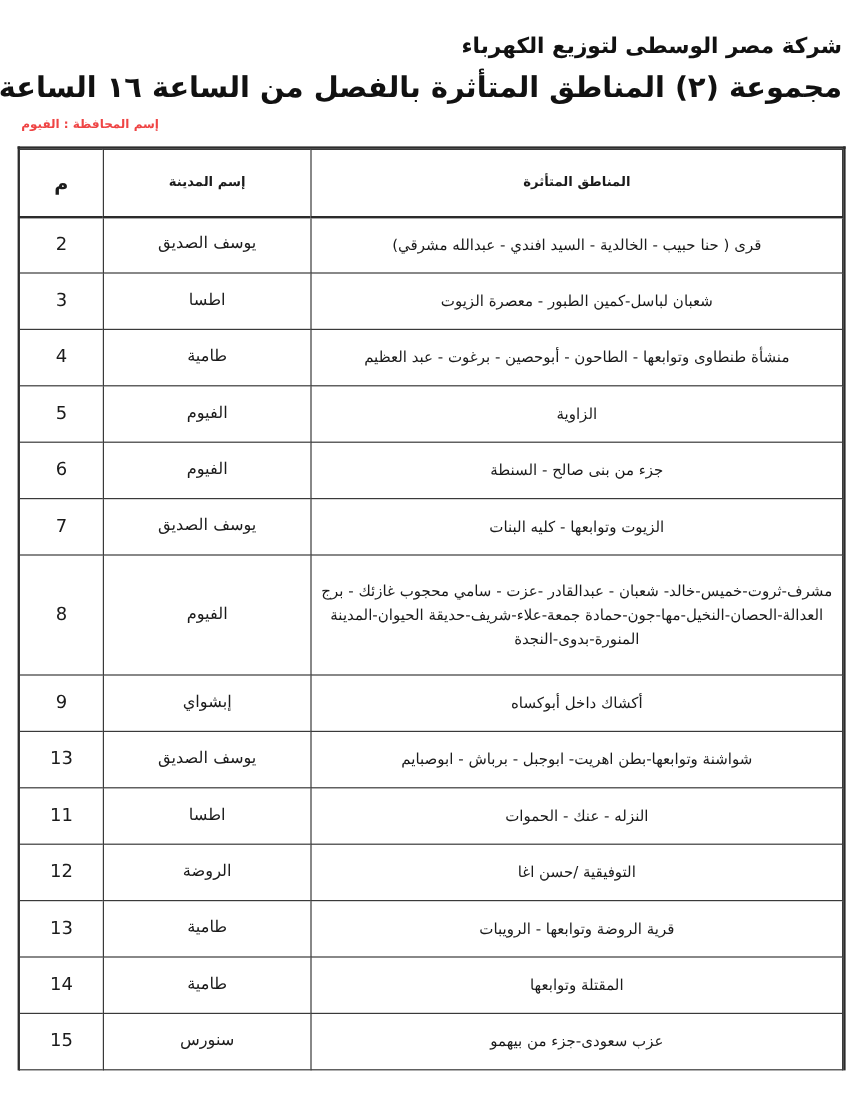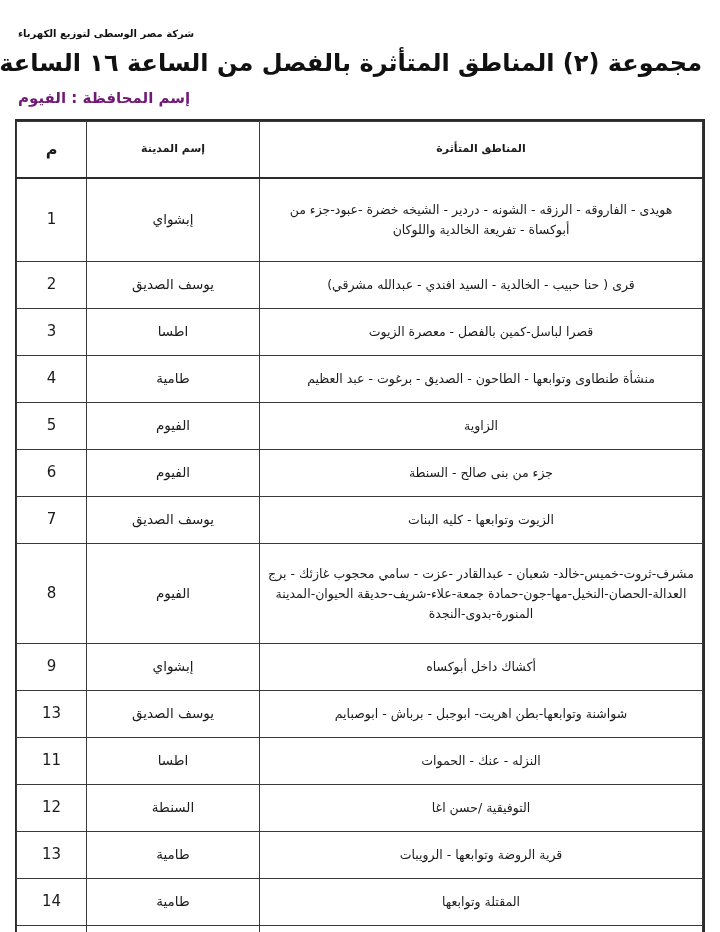--- a/index.html
+++ b/index.html
@@ -18,45 +18,45 @@
     color: #1a1a1a;
     direction: rtl;
   }
 
   
   .doc-header {
     padding: 28px 18px 0 18px;
     text-align: left;
   }
   .company-line {
-    font-size: 10px;
-    font-weight: bold;
-    text-align: left;
+    font-size: 18px;
+    font-weight: bold;
+    text-align: right;
     letter-spacing: 0;
     margin: 0 0 10px 0;
     color: #111;
     direction: rtl;
     unicode-bidi: embed;
   }
   .title-line {
     font-size: 24px;
     font-weight: bold;
     text-align: left;
     margin: 0 0 12px 0;
     color: #111;
     direction: rtl;
     unicode-bidi: embed;
     white-space: nowrap;
   }
   .gov-line {
-    font-size: 15px;
+    font-size: 10px;
     font-weight: bold;
     text-align: left;
     margin: 0 0 12px 0;
-    color: #701a75;
+    color: #ef4444;
     direction: rtl;
     unicode-bidi: embed;
   }
 
   
   .table-wrap {
     margin: 0 15px;
     width: 690px;
     border: 2px solid #2b2b2b;
     border-bottom: none;
@@ -121,37 +121,32 @@
       <col class="c-num">
     </colgroup>
     <thead>
       <tr>
         <th class="h-areas">المناطق المتأثرة</th>
         <th class="h-city">إسم المدينة</th>
         <th class="h-num">م</th>
       </tr>
     </thead>
     <tbody id="areas-body">
-        <tr class="tall">
-          <td class="areas">هويدى - الفاروقه - الرزقه - الشونه - دردير - الشيخه خضرة -عبود-جزء من أبوكساة - تفريعة الخالدية واللوكان</td>
-          <td class="city">إبشواي</td>
-          <td class="num">1</td>
-        </tr>
         <tr>
           <td class="areas">قرى ( حنا حبيب - الخالدية  - السيد افندي - عبدالله مشرقي)</td>
           <td class="city">يوسف الصديق</td>
           <td class="num">2</td>
         </tr>
         <tr>
-          <td class="areas">قصرا لباسل-كمين بالفصل - معصرة الزيوت</td>
+          <td class="areas">شعبان لباسل-كمين الطبور - معصرة الزيوت</td>
           <td class="city">اطسا</td>
           <td class="num">3</td>
         </tr>
         <tr>
-          <td class="areas">منشأة طنطاوى وتوابعها -  الطاحون - الصديق - برغوت - عبد العظيم</td>
+          <td class="areas">منشأة طنطاوى وتوابعها -  الطاحون - أبوحصين - برغوت - عبد العظيم</td>
           <td class="city">طامية</td>
           <td class="num">4</td>
         </tr>
         <tr>
           <td class="areas">الزاوية</td>
           <td class="city">الفيوم</td>
           <td class="num">5</td>
         </tr>
         <tr>
           <td class="areas">جزء من بنى صالح - السنطة</td>
@@ -178,21 +173,21 @@
           <td class="city">يوسف الصديق</td>
           <td class="num">13</td>
         </tr>
         <tr>
           <td class="areas">النزله - عنك - الحموات</td>
           <td class="city">اطسا</td>
           <td class="num">11</td>
         </tr>
         <tr>
           <td class="areas">التوفيقية /حسن اغا</td>
-          <td class="city">السنطة</td>
+          <td class="city">الروضة</td>
           <td class="num">12</td>
         </tr>
         <tr>
           <td class="areas">قرية الروضة وتوابعها - الرويبات</td>
           <td class="city">طامية</td>
           <td class="num">13</td>
         </tr>
         <tr>
           <td class="areas">المقتلة وتوابعها</td>
           <td class="city">طامية</td>

